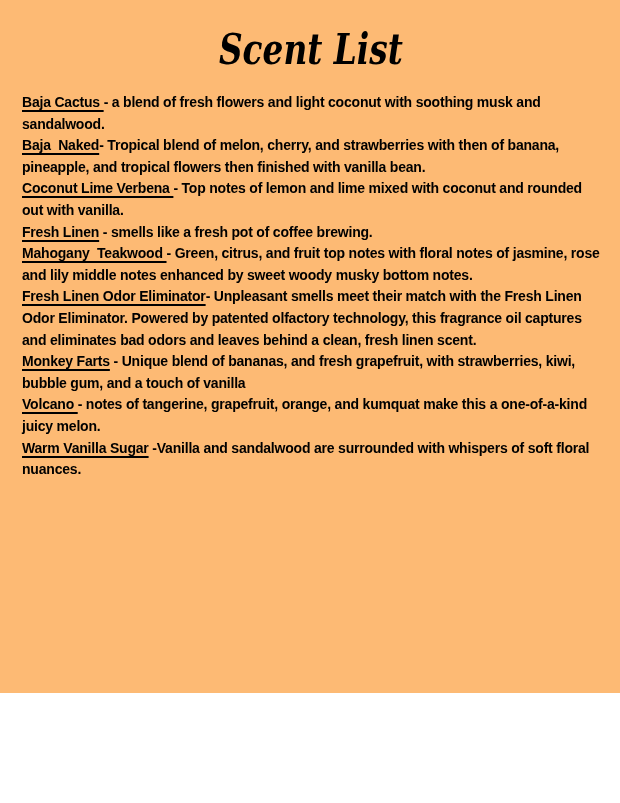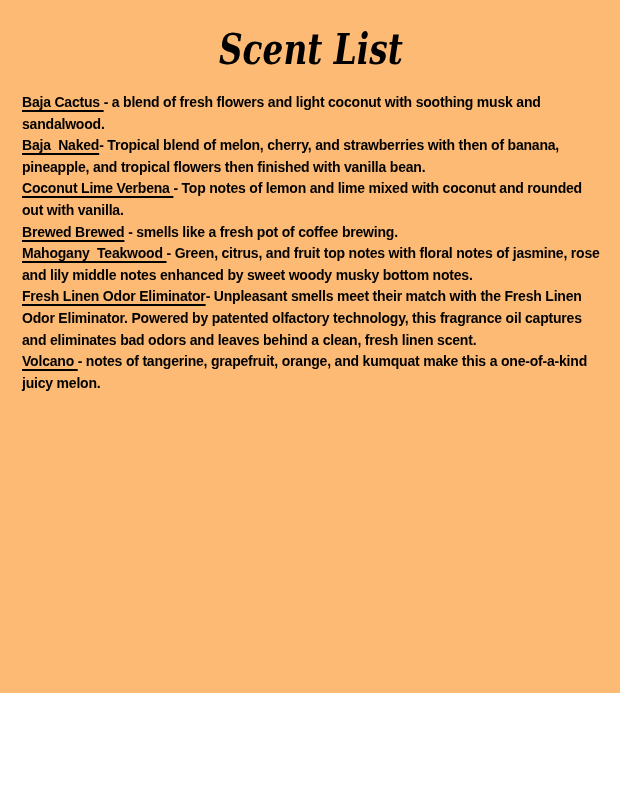--- a/index.html
+++ b/index.html
@@ -62,18 +62,20 @@
 <body>
 
 <div class="page">
   <div class="title-wrap">
     <h1 class="title">Scent List</h1>
   </div>
   <div class="scent-list" id="scent-list">
       <p class="scent"><span class="scent-name">Baja Cactus </span><span class="scent-desc">- a blend of fresh flowers and light coconut with soothing musk and sandalwood.</span></p>
       <p class="scent"><span class="scent-name">Baja  Naked</span><span class="scent-desc">- Tropical blend of melon, cherry, and strawberries with then of banana, pineapple, and tropical flowers then finished with vanilla bean.</span></p>
       <p class="scent"><span class="scent-name">Coconut Lime Verbena </span><span class="scent-desc">- Top notes of lemon and lime mixed with coconut and rounded out with vanilla.</span></p>
-      <p class="scent"><span class="scent-name">Brewed Brewed</span><span class="scent-desc"> - smells like a fresh pot of coffee brewing.</span></p>
+      <p class="scent"><span class="scent-name">Fresh Linen</span><span class="scent-desc"> - smells like a fresh pot of coffee brewing.</span></p>
       <p class="scent"><span class="scent-name">Mahogany  Teakwood </span><span class="scent-desc">- Green, citrus, and fruit top notes with floral notes of jasmine, rose and lily middle notes enhanced by sweet woody musky bottom notes.</span></p>
       <p class="scent"><span class="scent-name">Fresh Linen Odor Eliminator</span><span class="scent-desc">- Unpleasant smells meet their match with the Fresh Linen Odor Eliminator. Powered by patented olfactory technology, this fragrance oil captures and eliminates bad odors and leaves behind a clean, fresh linen scent.</span></p>
+      <p class="scent"><span class="scent-name">Monkey Farts</span><span class="scent-desc"> - Unique blend of bananas, and fresh grapefruit, with strawberries, kiwi, bubble gum, and a touch of vanilla</span></p>
       <p class="scent"><span class="scent-name">Volcano </span><span class="scent-desc">- notes of tangerine, grapefruit, orange, and kumquat make this a one-of-a-kind juicy melon.</span></p>
+      <p class="scent"><span class="scent-name">Warm Vanilla Sugar</span><span class="scent-desc"> -Vanilla and sandalwood are surrounded with whispers of soft floral nuances.</span></p>
     </div>
 </div>
 
 </body></html>

